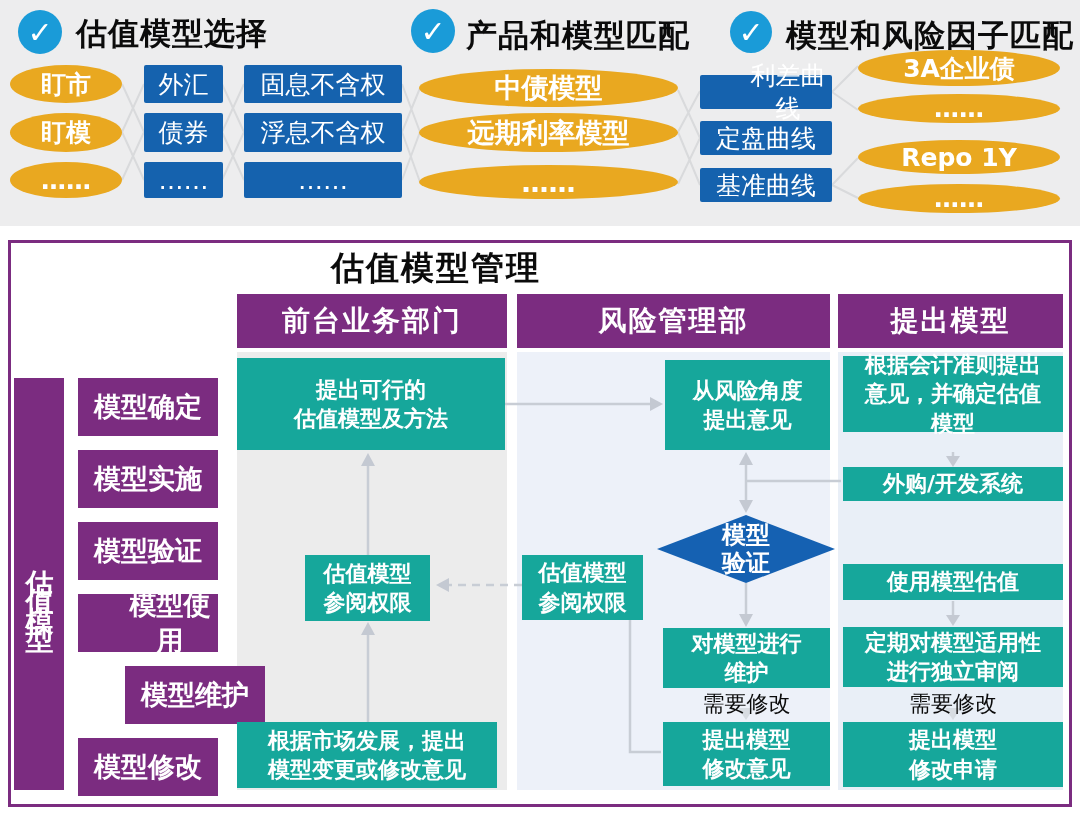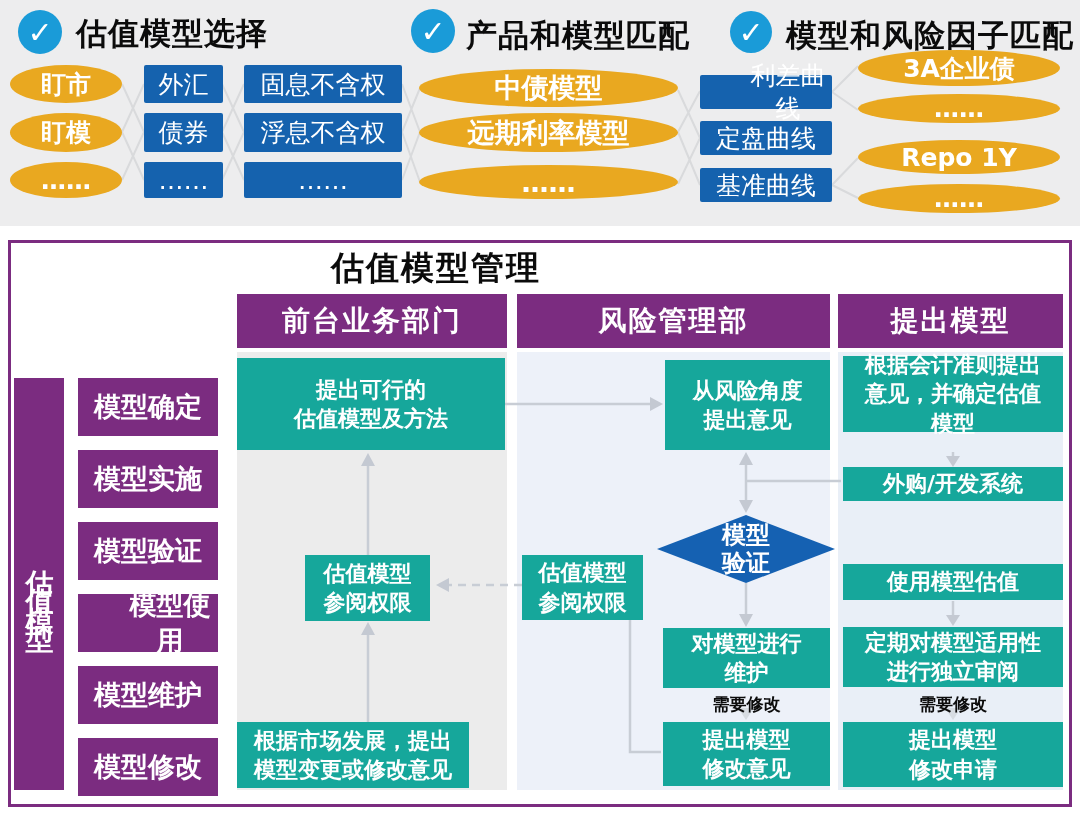--- a/index.html
+++ b/index.html
@@ -25,21 +25,21 @@
     letter-spacing:2px;z-index:2;}
   .col-bg{top:352px;height:438px;z-index:0;}
   .sidebar-bar{left:14px;top:378px;width:50px;height:412px;background:#7B2C80;z-index:2;}
   .sidebar-bar span{writing-mode:vertical-rl;text-orientation:upright;color:#fff;
     font-size:28px;font-weight:bold;letter-spacing:18px;}
   .sidebox{left:78px;width:140px;height:58px;background:#7B2C80;color:#fff;
     font-size:27px;font-weight:bold;z-index:2;}
   .teal{background:#16A79B;color:#fff;font-weight:bold;font-size:22px;line-height:1.32;z-index:2;}
   .diamond{background:#1561B2;color:#fff;font-weight:bold;font-size:24px;line-height:1.18;
     clip-path:polygon(50% 0,100% 50%,50% 100%,0 50%);z-index:2;}
-  .need-label{color:#0b0b0b;font-size:17px;font-weight:bold;z-index:3;}
+  .need-label{color:#0b0b0b;font-size:22px;font-weight:normal;z-index:3;}
   #connectors{position:absolute;left:0;top:0;z-index:1;pointer-events:none;}
 </style>
 </head>
 <body>
 
 <div id="root">
 
   <div id="top-band" class="abs"></div>
 
   <svg id="connectors" width="1080" height="814" viewBox="0 0 1080 814">
@@ -128,28 +128,28 @@
   <div class="abs col-bg" style="left:517px;width:313px;background:#EDF1F9;"></div>
   <div class="abs col-bg" style="left:838px;width:225px;background:#E9EFF7;"></div>
 
   <div class="abs flex sidebar-bar">
     <span>估值模型</span>
   </div>
   <div class="abs flex sidebox" style="top:378px;">模型确定</div>
   <div class="abs flex sidebox" style="top:450px;">模型实施</div>
   <div class="abs flex sidebox" style="top:522px;">模型验证</div>
   <div class="abs flex sidebox" style="top:594px;padding-left:44px;">模型使用</div>
-  <div class="abs flex sidebox" style="top:666px;">模型维护</div>
+  <div class="abs flex sidebox" style="top:666px;margin-left:47px;">模型维护</div>
   <div class="abs flex sidebox" style="top:738px;">模型修改</div>
 
   <div class="abs flex teal pre" style="left:237px;top:358px;width:268px;height:92px;">提出可行的
 估值模型及方法</div>
   <div class="abs flex teal pre" style="left:305px;top:555px;width:125px;height:66px;">估值模型
 参阅权限</div>
-  <div class="abs flex teal pre" style="left:237px;top:722px;width:232px;height:66px;">根据市场发展，提出
+  <div class="abs flex teal pre" style="left:237px;top:722px;width:260px;height:66px;">根据市场发展，提出
 模型变更或修改意见</div>
 
   <div class="abs flex teal pre" style="left:665px;top:360px;width:165px;height:90px;">从风险角度
 提出意见</div>
   <div class="abs flex teal pre" style="left:522px;top:555px;width:121px;height:65px;">估值模型
 参阅权限</div>
   <div class="abs flex diamond pre" style="left:657px;top:515px;width:178px;height:68px;">模型
 验证</div>
   <div class="abs flex teal pre" style="left:663px;top:628px;width:167px;height:60px;">对模型进行
 维护</div>

